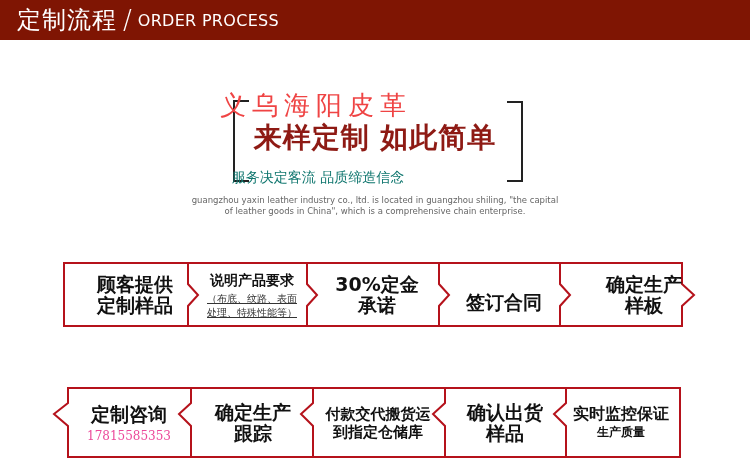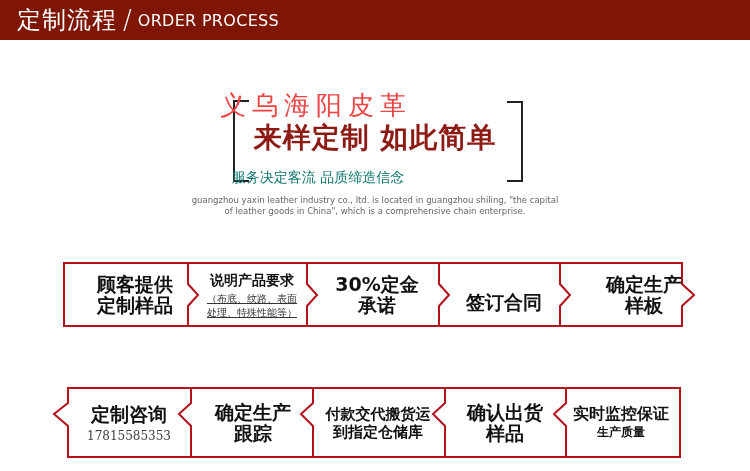--- a/index.html
+++ b/index.html
@@ -23,21 +23,21 @@
             font-size:14px; color:#0f766e; }
   .desc { position:absolute; left:0; width:750px; top:195px; text-align:center;
           font-size:8.5px; color:#666; line-height:11px; }
 
   svg.flow { position:absolute; left:0; top:0; }
   .cell { position:absolute; display:flex; flex-direction:column; align-items:center; justify-content:center;
           text-align:center; color:#111; }
   .big { font-size:19px; font-weight:bold; line-height:21px; }
   .mid { font-size:14px; font-weight:bold; line-height:18px; }
   .small { font-size:10px; line-height:14px; color:#333;text-decoration:underline; }
-  .phone { font-family:"DejaVu Serif", "Liberation Serif", serif; font-size:12px; margin-top:4px; color:#404040; }
+  .phone { font-family:"DejaVu Serif", "Liberation Serif", serif; font-size:12px; margin-top:4px; color:#ec4899; }
 </style>
 </head>
 <body>
 
 <div class="header">
   <span class="cn">定制流程</span>
   <span class="slash">/</span>
   <span class="en">ORDER PROCESS</span>
 </div>
 

